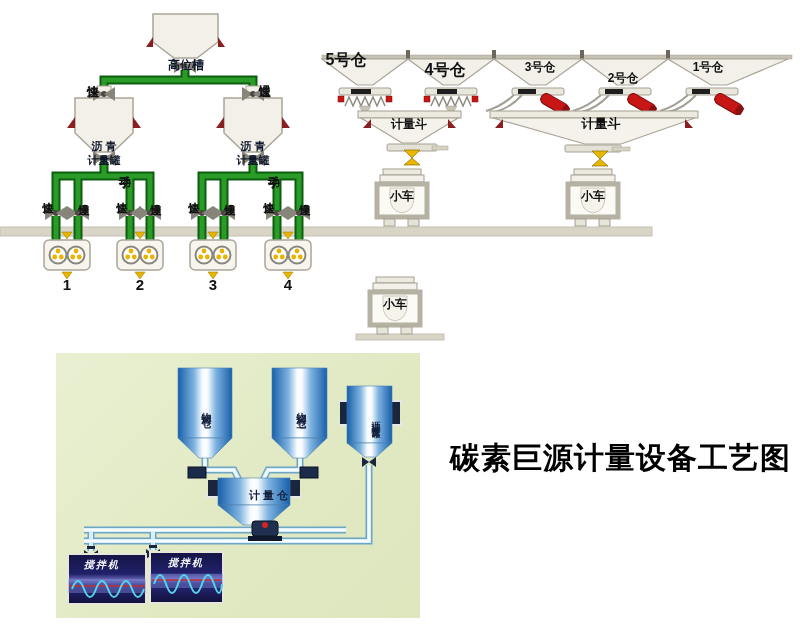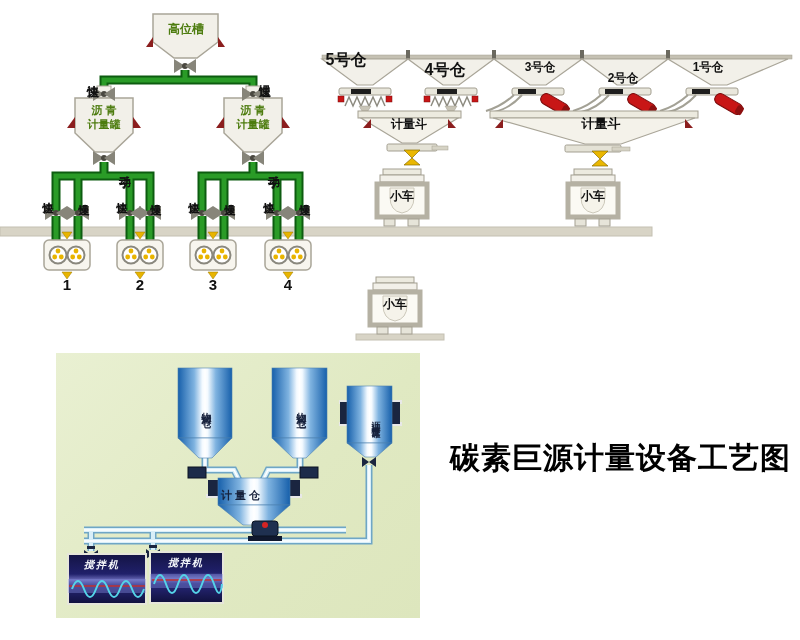--- a/index.html
+++ b/index.html
@@ -1,21 +1,21 @@
 <!DOCTYPE html>
 <html><head>
 <meta charset="utf-8">
 <style>
   html,body{margin:0;padding:0;}
   body{width:800px;height:640px;position:relative;background:#ffffff;
        font-family:"Liberation Sans", sans-serif;overflow:hidden;}
   .abs{position:absolute;}
   .lbl{position:absolute;color:#111;font-weight:bold;text-align:center;line-height:1.15;}
   .vtext{writing-mode:vertical-rl;text-orientation:upright;}
-  .red{color:#4d7c0f;}
+  .red{color:#0f172a;margin-top:36px;}
   .navy{color:#16213c;}
   .white{color:#f4f6fa;font-style:italic;}
   
   .valve{position:absolute;width:22px;height:14px;}
   .valve::before{content:"";position:absolute;left:0;top:0;width:0;height:0;
     border:7px solid transparent;border-left:11px solid #87857a;}
   .valve::after{content:"";position:absolute;right:0;top:0;width:0;height:0;
     border:7px solid transparent;border-right:11px solid #87857a;}
   .valve i{position:absolute;left:8px;top:4px;width:6px;height:6px;background:#4a4840;border-radius:50%;}
   .valve::marker{display:none;}
@@ -425,17 +425,17 @@
       <rect x="94" y="221" width="73" height="14" fill="rgba(130,140,220,0.4)"></rect>
       <path d="M96 227 H165" stroke="#c03030" stroke-width="1.5" fill="none"></path>
       <path d="M98 231 Q104 213 110 231 T122 231 T134 231 T146 231 T158 231 T166 231" stroke="#55d4e8" stroke-width="2" fill="none"></path>
     </g>
   </svg>
 </div>
 
 <div class="lbl vtext navy" style="left:196px;top:381px;width:16px;height:58px;font-size:10px;letter-spacing:3px;">物料仓一</div>
 <div class="lbl vtext navy" style="left:291px;top:381px;width:16px;height:58px;font-size:10px;letter-spacing:3px;">物料仓二</div>
 <div class="lbl vtext navy" style="left:367px;top:387px;width:14px;height:64px;font-size:9px;letter-spacing:2px;">沥清计量罐</div>
-<div class="lbl navy" style="left:220px;top:489px;width:44px;font-size:11px;letter-spacing:3px;">计量仓</div>
+<div class="lbl navy" style="left:248px;top:489px;width:44px;font-size:11px;letter-spacing:3px;">计量仓</div>
 <div class="lbl white" style="left:80px;top:559px;width:44px;font-size:10px;letter-spacing:2px;">搅拌机</div>
 <div class="lbl white" style="left:164px;top:557px;width:44px;font-size:10px;letter-spacing:2px;">搅拌机</div>
 
 <div id="title">碳素巨源计量设备工艺图</div>
 
 </body></html>

